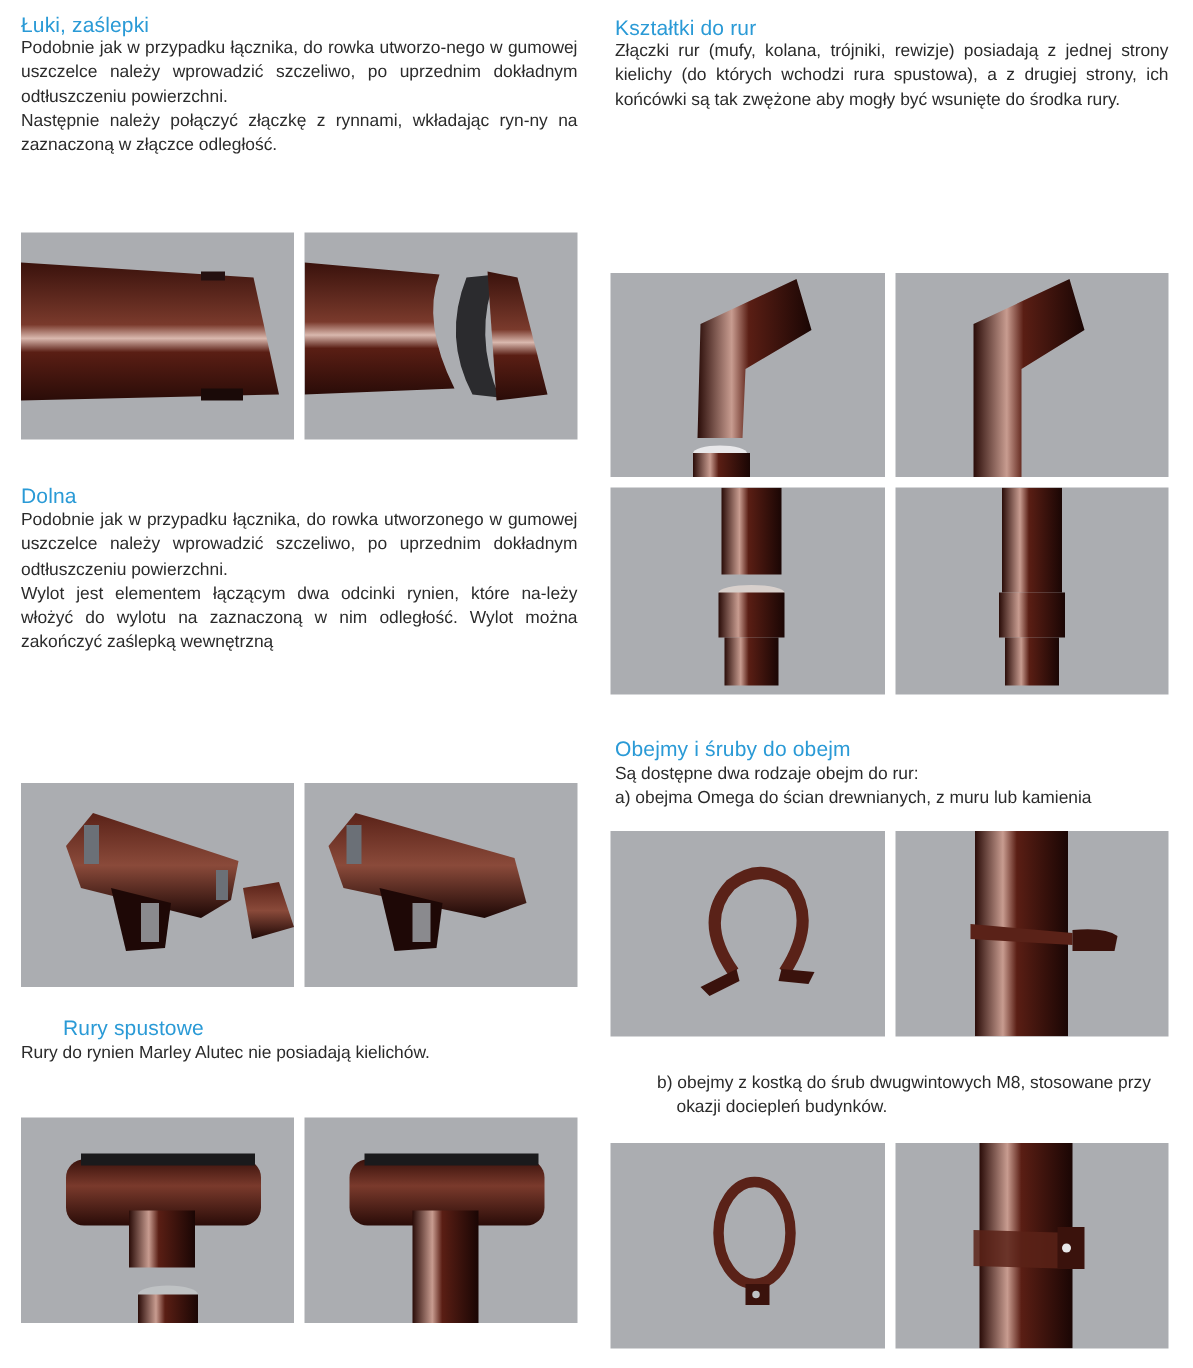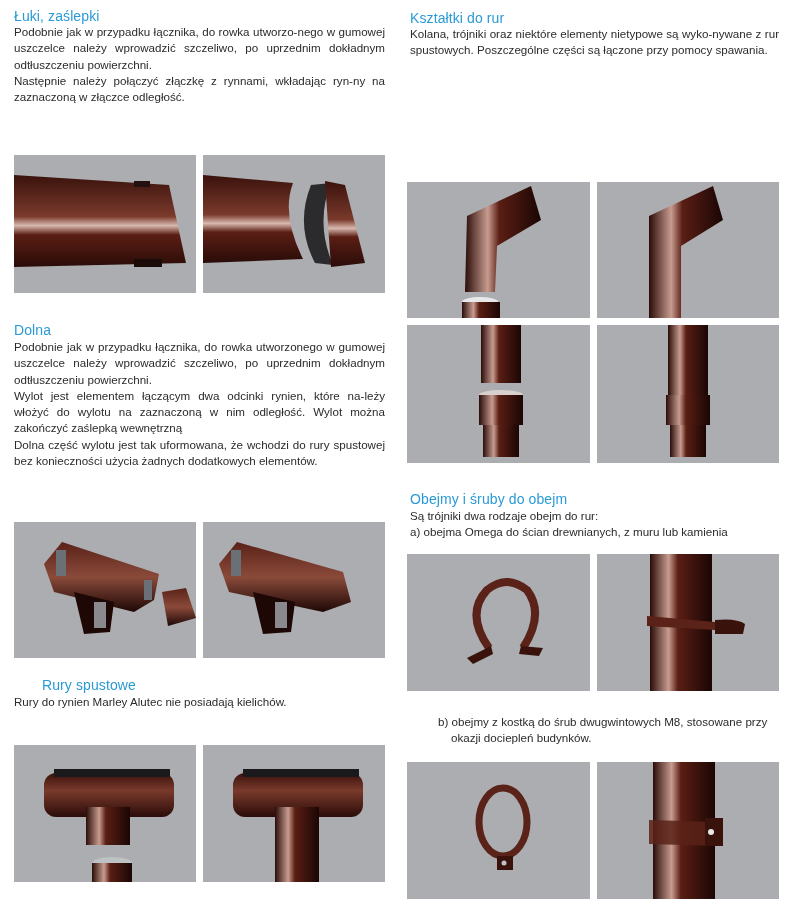--- a/index.html
+++ b/index.html
@@ -41,21 +41,20 @@
     <path d="M0 20 L90 28 Q78 60 100 104 L0 108 Z" fill="url(#g1)"></path>
     <path d="M108 30 Q92 70 112 108 L130 110 Q112 68 128 28 Z" fill="#2b2b2e"></path>
     <path d="M122 26 L142 30 L162 108 L128 112 Z" fill="url(#g1)"></path>
   </svg>
 </div>
 
 <div class="h" style="left: 14px; top: 322px; color: rgb(42, 154, 214);">Dolna</div>
 <div class="p" style="left: 14px; top: 339px; width: 371px; color: rgb(43, 43, 43);">
   <div>Podobnie jak w przypadku łącznika, do rowka utworzonego w gumowej uszczelce należy wprowadzić szczeliwo, po uprzednim dokładnym odtłuszczeniu powierzchni.</div>
   <div>Wylot jest elementem łączącym dwa odcinki rynien, które na-leży włożyć do wylotu na zaznaczoną w nim odległość. Wylot można zakończyć zaślepką wewnętrzną</div>
-  <div>Dolna część wylotu jest tak uformowana, że wchodzi do rury spustowej bez konieczności użycia żadnych dodatkowych elementów.</div>
 </div>
 
 <div class="panel" style="left: 14px; top: 522px; width: 182px; height: 136px; background: rgb(171, 173, 177);">
   <svg viewBox="0 0 182 136">
     <defs>
       <linearGradient id="g2" x1="0" y1="0" x2="0" y2="1">
         <stop offset="0" stop-color="#5a2218"></stop>
           <stop offset="0.5" stop-color="#8a4a3a"></stop>
           <stop offset="1" stop-color="#1e0806"></stop>
       </linearGradient>
@@ -107,21 +106,21 @@
 <div class="panel" style="left: 203px; top: 745px; width: 182px; height: 137px; background: rgb(171, 173, 177);">
   <svg viewBox="0 0 182 137">
     <rect x="30" y="28" width="130" height="44" rx="12" fill="url(#g4)"></rect>
     <rect x="40" y="24" width="116" height="8" fill="#1a1a1c"></rect>
     <rect x="72" y="62" width="44" height="75" fill="url(#g3)"></rect>
   </svg>
 </div>
 
 <div class="h" style="left: 410px; top: 10px; color: rgb(42, 154, 214);">Kształtki do rur</div>
 <div class="p" style="left: 410px; top: 26px; width: 369px; color: rgb(43, 43, 43);">
-  <div>Kolana, trójniki oraz niektóre elementy nietypowe są wyko-nywane z rur spustowych. Poszczególne części są łączone przy pomocy spawania.</div>
+  <div>Złączki rur (mufy, kolana, trójniki, rewizje) posiadają z jednej strony kielichy (do których wchodzi rura spustowa), a z drugiej strony, ich końcówki są tak zwężone aby mogły być wsunięte do środka rury.</div>
 </div>
 
 <div class="panel" style="left: 407px; top: 182px; width: 183px; height: 136px; background: rgb(171, 173, 177);">
   <svg viewBox="0 0 183 136">
     <path d="M60 34 L124 4 L134 38 L90 64 L88 110 L58 110 Z" fill="url(#g3)"></path>
     <ellipse cx="73" cy="120" rx="18" ry="5" fill="#e8e8ea"></ellipse>
     <rect x="55" y="120" width="38" height="16" fill="url(#g3)"></rect>
   </svg>
 </div>
 <div class="panel" style="left: 597px; top: 182px; width: 182px; height: 136px; background: rgb(171, 173, 177);">
@@ -140,21 +139,21 @@
 <div class="panel" style="left: 597px; top: 325px; width: 182px; height: 138px; background: rgb(171, 173, 177);">
   <svg viewBox="0 0 182 138">
     <rect x="71" y="0" width="40" height="70" fill="url(#g3)"></rect>
     <rect x="69" y="70" width="44" height="30" fill="url(#g3)"></rect>
     <rect x="73" y="100" width="36" height="32" fill="url(#g3)"></rect>
   </svg>
 </div>
 
 <div class="h" style="left: 410px; top: 491px; color: rgb(42, 154, 214);">Obejmy i śruby do obejm</div>
 <div class="p" style="left: 410px; top: 508px; width: 372px; text-align: left; color: rgb(43, 43, 43);">
-  <div>Są trójniki dwa rodzaje obejm do rur:</div>
+  <div>Są dostępne dwa rodzaje obejm do rur:</div>
   <div>a) obejma Omega do ścian drewnianych, z muru lub kamienia</div>
 </div>
 
 <div class="panel" style="left: 407px; top: 554px; width: 183px; height: 137px; background: rgb(171, 173, 177);">
   <svg viewBox="0 0 183 137">
     <path d="M82 94 Q58 60 80 36 Q100 20 120 36 Q138 60 116 94" fill="none" stroke="#5a2218" stroke-width="8"></path>
     <path d="M60 104 L84 92 L86 100 L66 110 Z" fill="#3a120c"></path>
     <path d="M114 92 L136 94 L132 102 L112 100 Z" fill="#3a120c"></path>
   </svg>
 </div>

